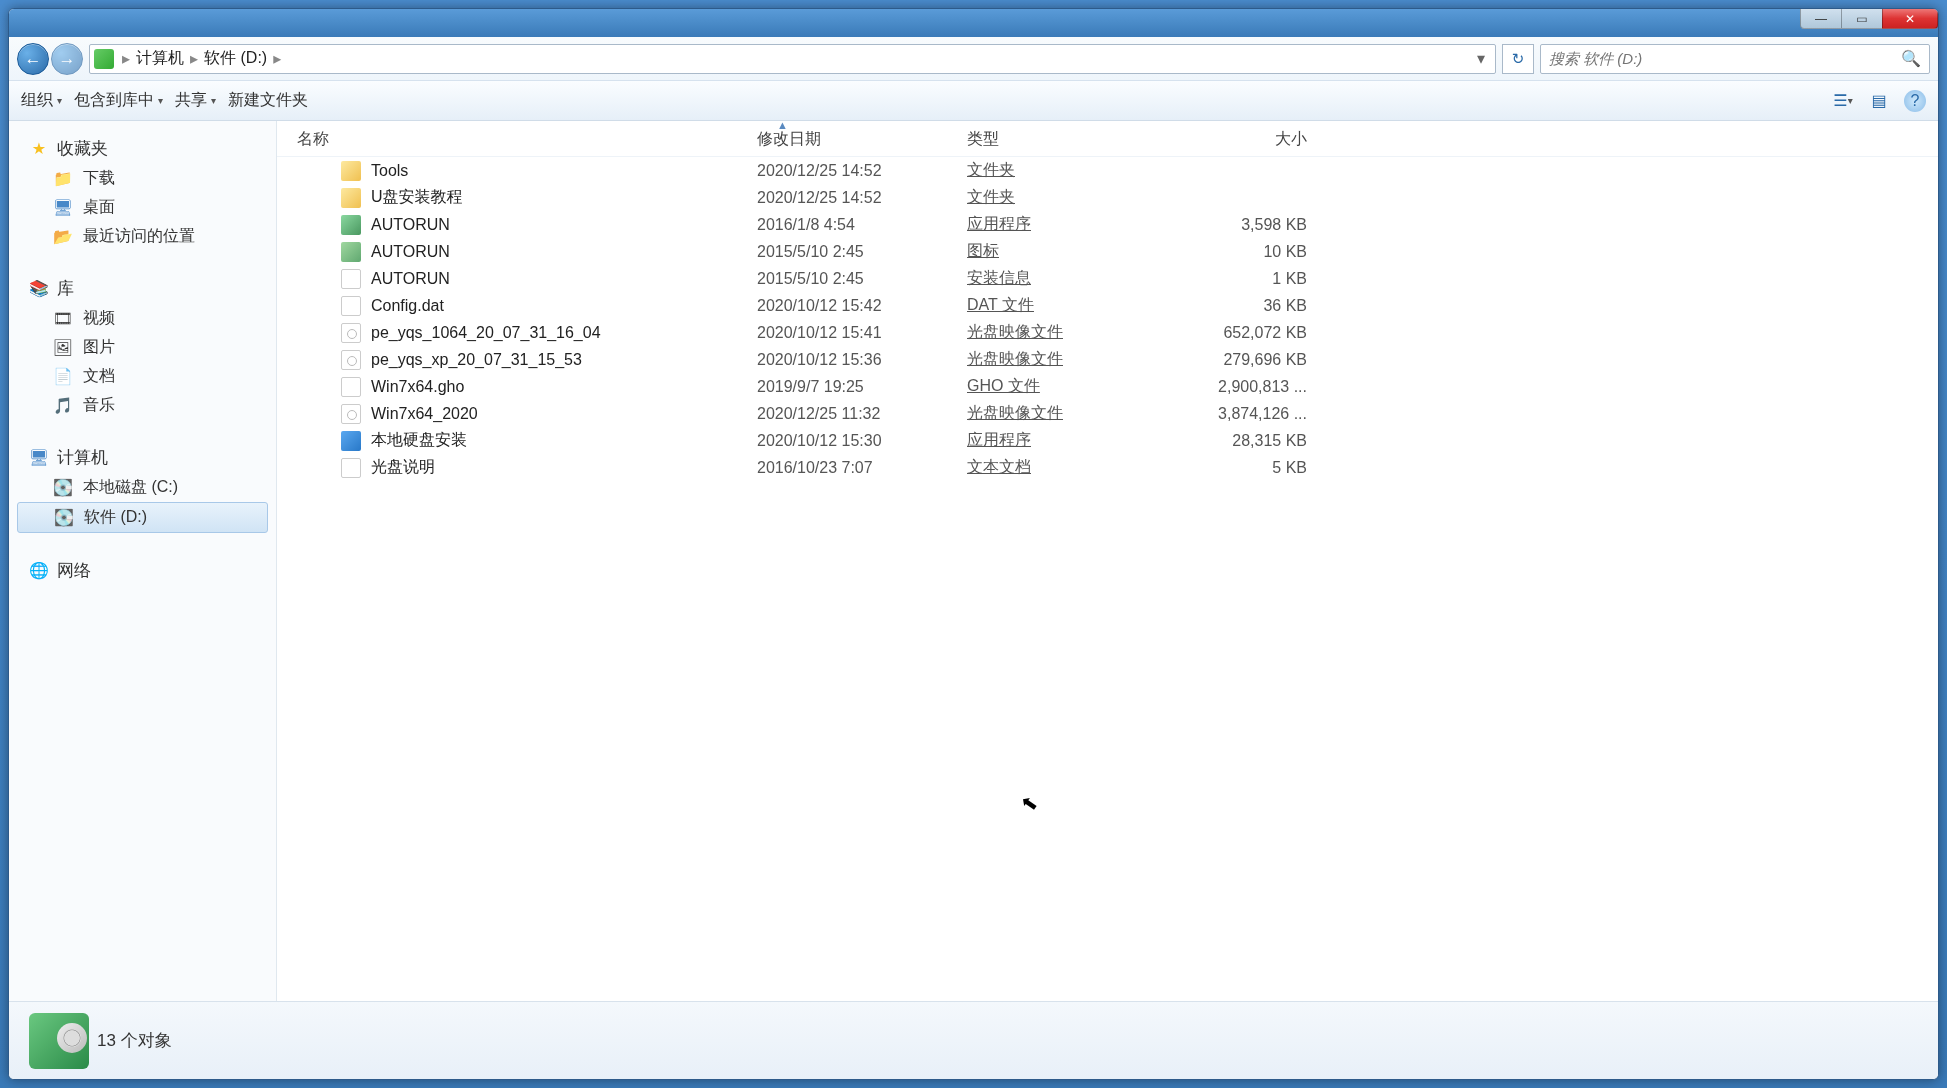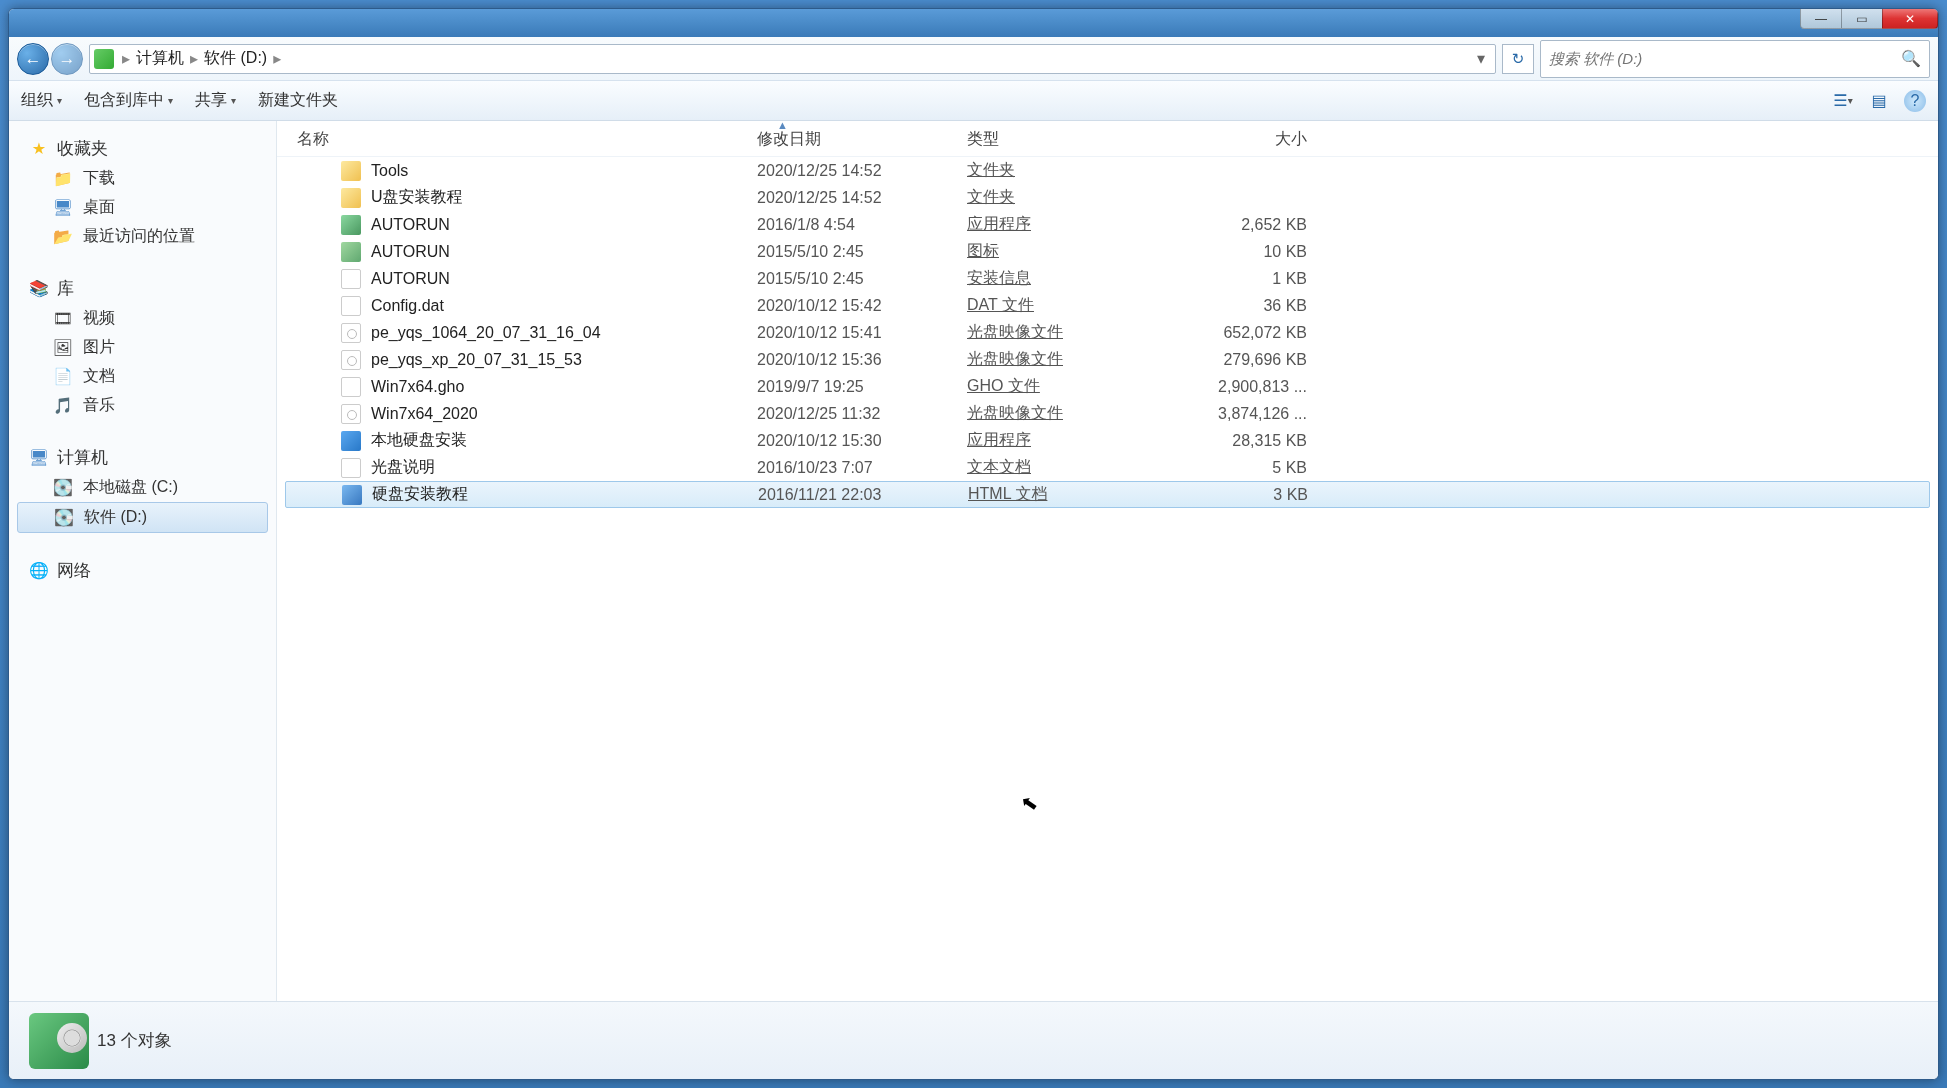--- a/index.html
+++ b/index.html
@@ -94,21 +94,21 @@
 .refresh-btn {
   width: 32px; height: 30px;
   border: 1px solid #a9b9c9;
   background: #fff;
   display: flex; align-items: center; justify-content: center;
   color: #2a6aa8;
   font-size: 15px;
 }
 .searchbox {
   width: 390px;
-  height: 38px;
+  height: 30px;
   background: #fff;
   border: 1px solid #a9b9c9;
   border-radius: 2px;
   display: flex;
   align-items: center;
   padding: 0 8px;
 }
 .searchbox input {
   flex: 1;
   border: none;
@@ -119,21 +119,21 @@
   background: transparent;
 }
 .search-icon { color: #2a6aa8; font-size: 16px; }
 .toolbar {
   height: 40px;
   background: linear-gradient(to bottom, #fafdff 0%, #e6eff8 100%);
   border-bottom: 1px solid #d0dce8;
   display: flex;
   align-items: center;
   padding: 0 12px;
-  gap: 22px;
+  gap: 12px;
   font-size: 16px;
   color: #333;
 }
 .tb-item { display: flex; align-items: center; gap: 4px; cursor: default; }
 .tb-drop { font-size: 10px; color: #555; }
 .tb-right { margin-left: auto; display: flex; gap: 14px; align-items: center; }
 .tb-ico {
   width: 22px; height: 22px;
   display: flex; align-items: center; justify-content: center;
   color: #2a6aa8;
@@ -424,21 +424,21 @@
             <div class="fr-type">文件夹</div>
             <div class="fr-size"></div>
           </div>
           <div class="filerow">
             <div class="fr-name">
               <span class="file-ico fi-exe"></span>
               <span>AUTORUN</span>
             </div>
             <div class="fr-date">2016/1/8 4:54</div>
             <div class="fr-type">应用程序</div>
-            <div class="fr-size">2,652 KB</div>
+            <div class="fr-size">3,598 KB</div>
           </div>
           <div class="filerow">
             <div class="fr-name">
               <span class="file-ico fi-ico"></span>
               <span>AUTORUN</span>
             </div>
             <div class="fr-date">2015/5/10 2:45</div>
             <div class="fr-type">图标</div>
             <div class="fr-size">10 KB</div>
           </div>
@@ -506,29 +506,20 @@
             <div class="fr-size">28,315 KB</div>
           </div>
           <div class="filerow">
             <div class="fr-name">
               <span class="file-ico fi-file"></span>
               <span>光盘说明</span>
             </div>
             <div class="fr-date">2016/10/23 7:07</div>
             <div class="fr-type">文本文档</div>
             <div class="fr-size">5 KB</div>
-          </div>
-          <div class="filerow selected">
-            <div class="fr-name">
-              <span class="file-ico fi-html"></span>
-              <span>硬盘安装教程</span>
-            </div>
-            <div class="fr-date">2016/11/21 22:03</div>
-            <div class="fr-type">HTML 文档</div>
-            <div class="fr-size">3 KB</div>
           </div>
         </div>
       <div class="cursor">⬉</div>
     </div>
   </div>
 
   <div class="statusbar">
     <div class="status-icon"></div>
     <div class="status-text">13 个对象</div>
   </div>

